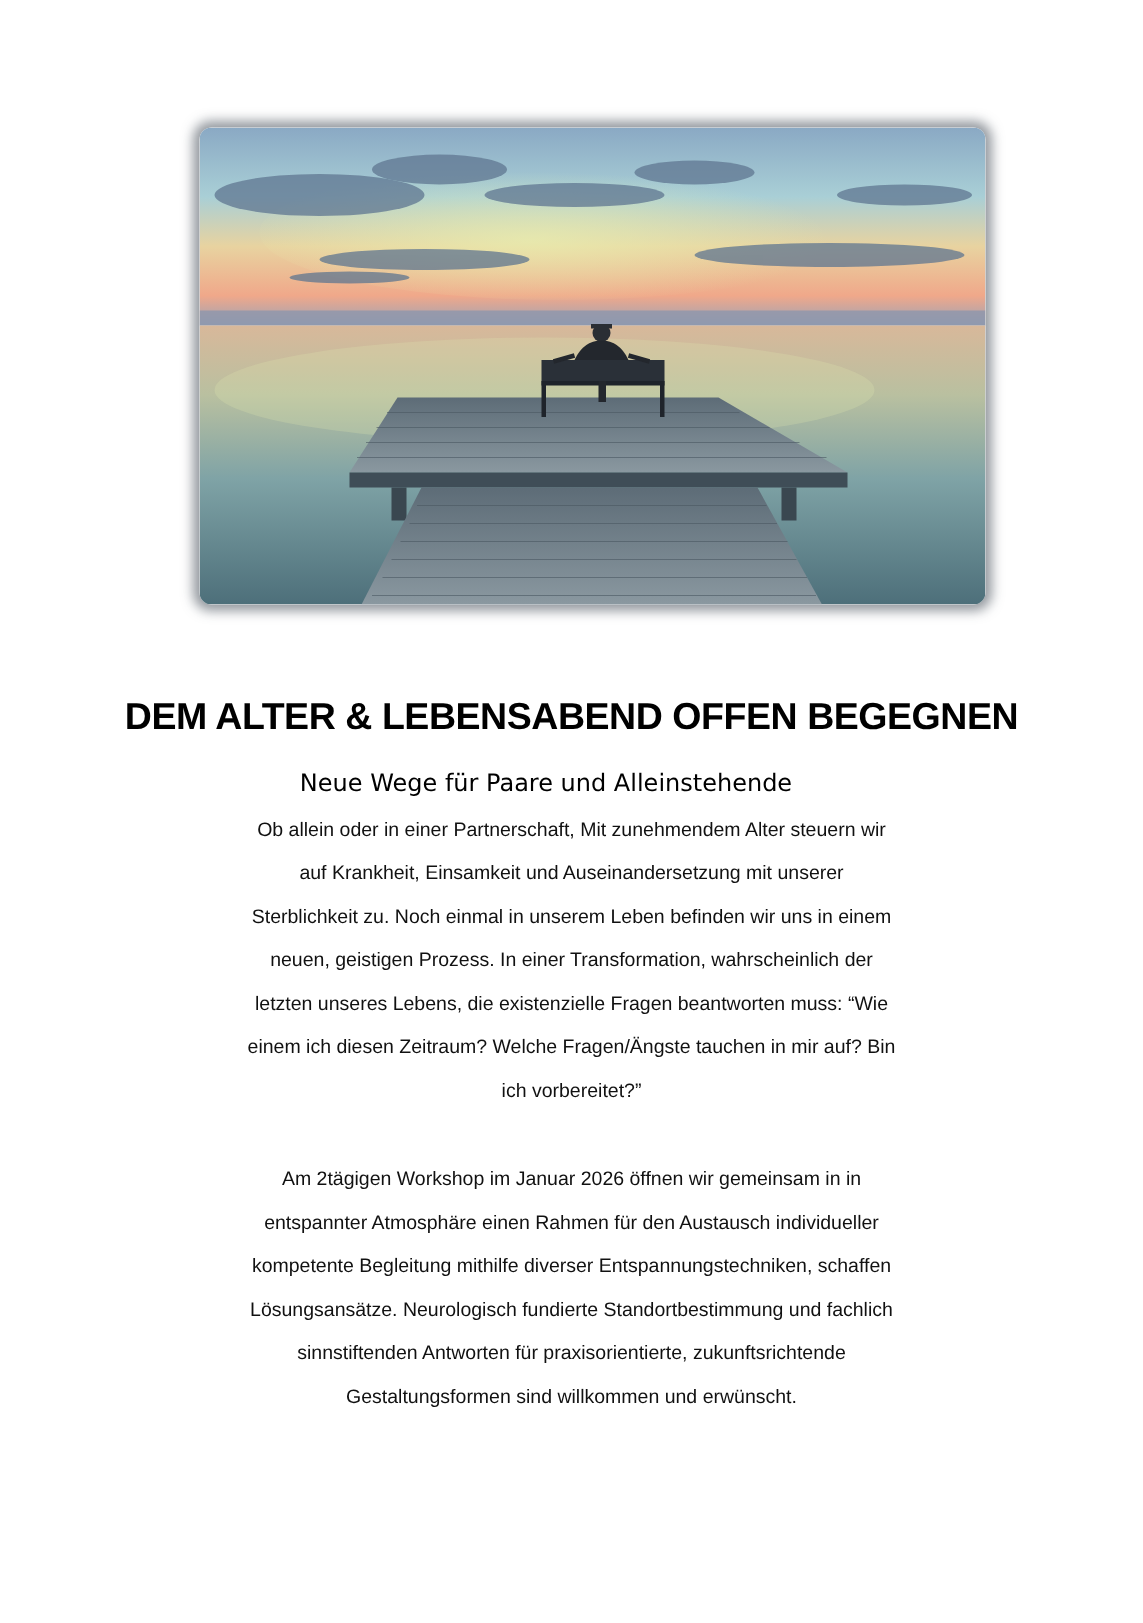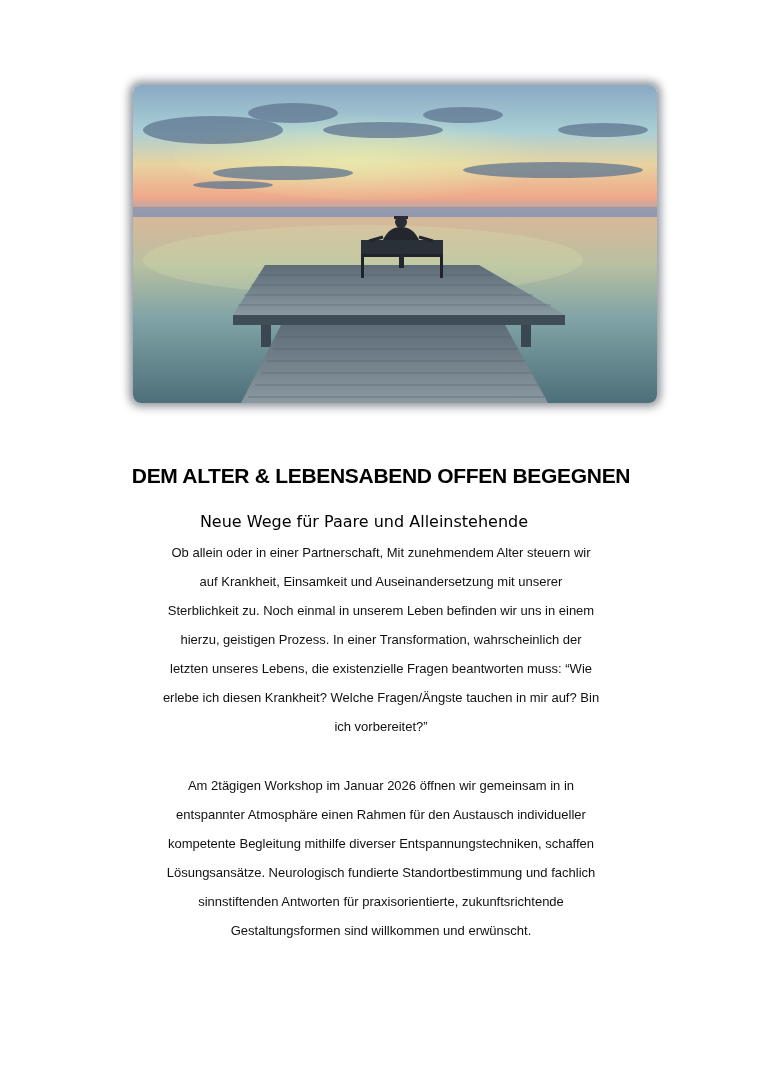--- a/index.html
+++ b/index.html
@@ -5,21 +5,21 @@
   html, body { margin:0; padding:0; background:#ffffff; }
   body { width:762px; height:1082px; position:relative; overflow:hidden; font-family:"Liberation Sans", sans-serif; color:#111; }
   .photo-frame {
     position:absolute; left:133px; top:85px; width:524px; height:318px;
     border-radius:8px; overflow:hidden;
     box-shadow: 0 0 8px 4px rgba(60,70,80,0.55);
   }
   .photo-frame svg { display:block; width:100%; height:100%; }
   .title {
     position:absolute; left:0; top:464px; width:762px; text-align:center;
-    font-family:"Liberation Sans", sans-serif; font-weight:bold; font-size:21px; letter-spacing:-0.3px; color:#000;
+    font-family:"Liberation Sans", sans-serif; font-weight:bold; font-size:25px; letter-spacing:-0.3px; color:#000;
   }
   .subtitle {
     position:absolute; left:0; top:512px; width:728px; text-align:center;
     font-family:"DejaVu Sans", sans-serif; font-size:16px; color:#000;
   }
   .para {
     position:absolute; left:70px; width:622px; text-align:center;
     font-family:"Liberation Sans", sans-serif; font-size:13px; line-height:29px; color:#111;
   }
   .para1 { top:538px; }
@@ -108,23 +108,23 @@
   </svg>
 </div>
 
 <div class="title">DEM ALTER &amp; LEBENSABEND OFFEN BEGEGNEN</div>
 <div class="subtitle">Neue Wege für Paare und Alleinstehende</div>
 
 <div class="para para1">
   <span class="line">Ob allein oder in einer Partnerschaft, Mit zunehmendem Alter steuern wir</span>
   <span class="line">auf Krankheit, Einsamkeit und Auseinandersetzung mit unserer</span>
   <span class="line">Sterblichkeit zu. Noch einmal in unserem Leben befinden wir uns in einem</span>
-  <span class="line">hierzu, geistigen Prozess. In einer Transformation, wahrscheinlich der</span>
+  <span class="line">neuen, geistigen Prozess. In einer Transformation, wahrscheinlich der</span>
   <span class="line">letzten unseres Lebens, die existenzielle Fragen beantworten muss: “Wie</span>
-  <span class="line">erlebe ich diesen Krankheit? Welche Fragen/Ängste tauchen in mir auf? Bin</span>
+  <span class="line">einem ich diesen Zeitraum? Welche Fragen/Ängste tauchen in mir auf? Bin</span>
   <span class="line">ich vorbereitet?”</span>
 </div>
 
 <div class="para para2">
   <span class="line">Am 2tägigen Workshop im Januar 2026 öffnen wir gemeinsam in in</span>
   <span class="line">entspannter Atmosphäre einen Rahmen für den Austausch individueller</span>
   <span class="line">kompetente Begleitung mithilfe diverser Entspannungstechniken, schaffen</span>
   <span class="line">Lösungsansätze. Neurologisch fundierte Standortbestimmung und fachlich</span>
   <span class="line">sinnstiftenden Antworten für praxisorientierte, zukunftsrichtende</span>
   <span class="line last">Gestaltungsformen sind willkommen und erwünscht.</span>

